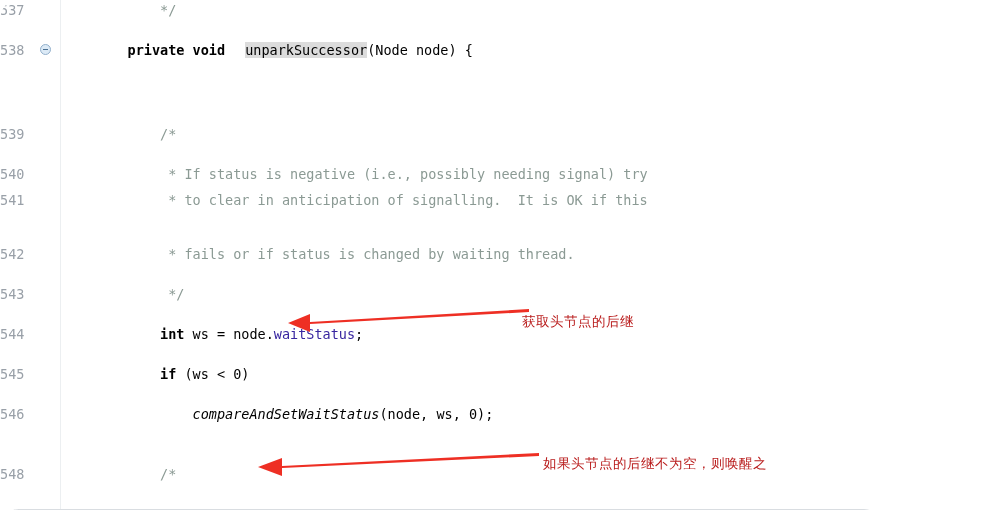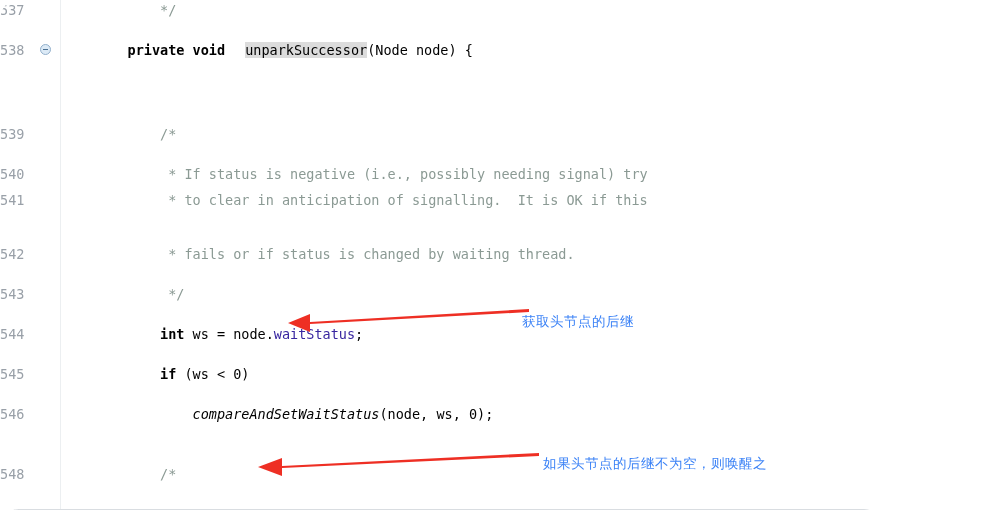--- a/index.html
+++ b/index.html
@@ -93,21 +93,21 @@
   .kw      { color: #000000; font-weight: bold; }
   .cmt     { color: #8b9a94; }
   .fld     { color: #3826a0; }
   .static  { font-style: italic; color: #000000; }
   .plain   { color: #000000; }
   .hl-ident { background: #dcdcdc; color: #000000; margin-left: 12px; }
 
   
   .annotation {
     position: absolute;
-    color: #3b82f6;
+    color: #b91c1c;
     font-family: "DejaVu Sans", "Liberation Sans", sans-serif;
     font-size: 13.5px;
     white-space: nowrap;
     letter-spacing: 0.5px;
   }
   .arrow-svg {
     position: absolute;
     pointer-events: none;
   }
   .bottom-rule {

